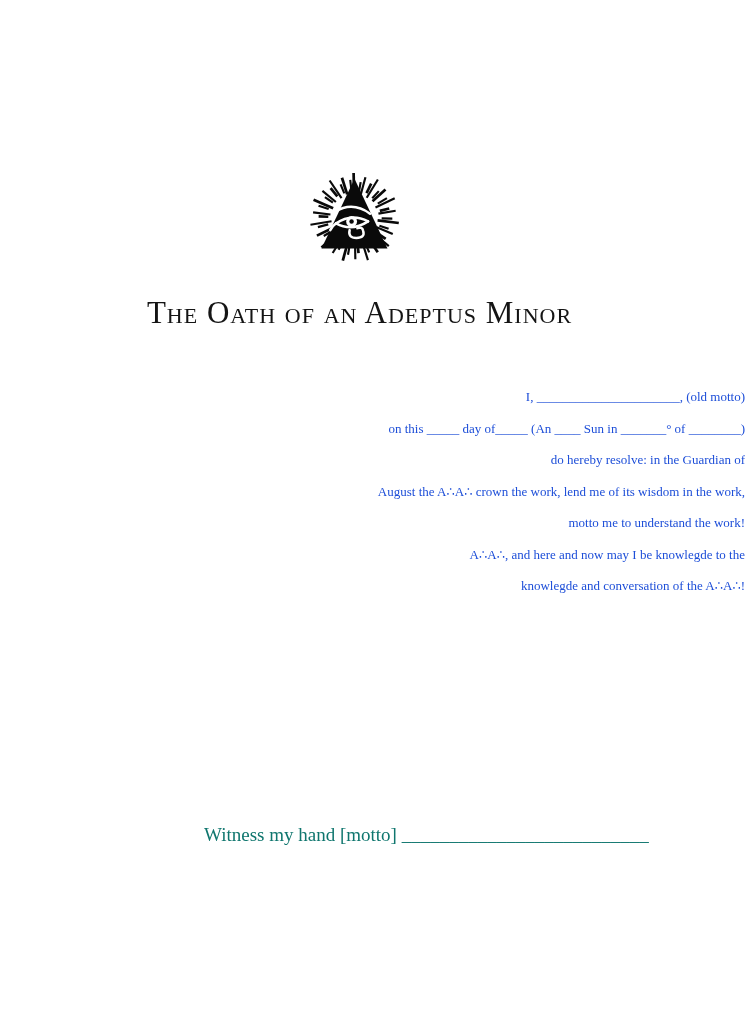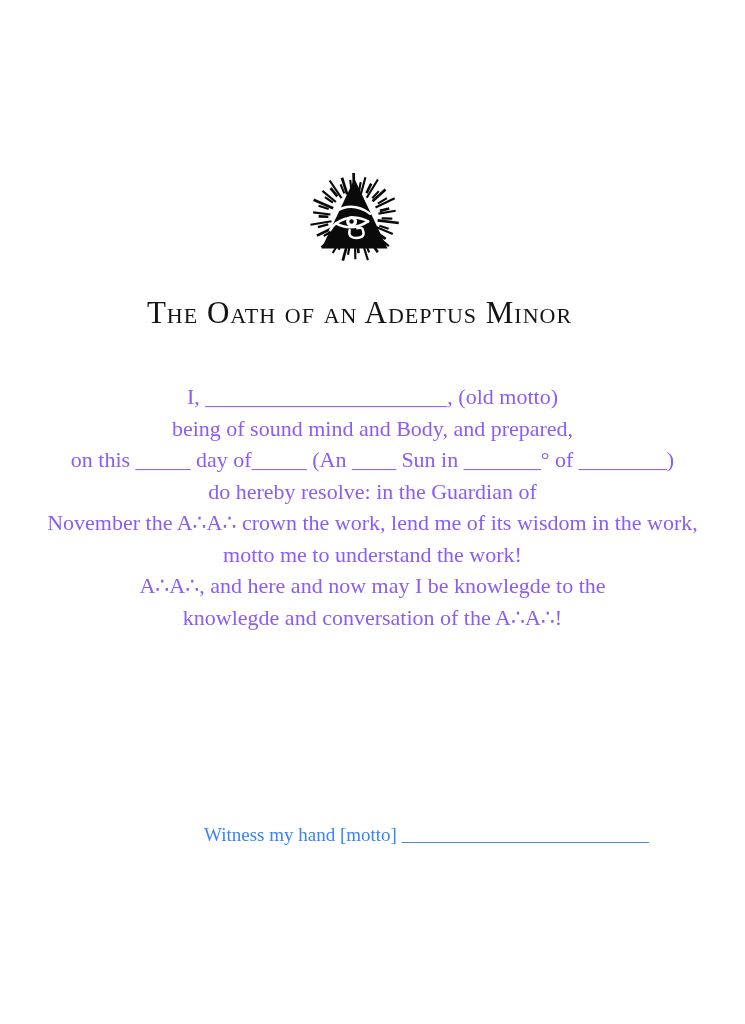--- a/index.html
+++ b/index.html
@@ -34,33 +34,33 @@
     font-variant: small-caps;
     letter-spacing: 1px;
     color: #141414;
     white-space: nowrap;
   }
   .oath {
     position: absolute;
     top: 377px;
     left: 0;
     width: 100%;
-    text-align: center;
-    font-size: 22px;
+    text-align: right;
+    font-size: 13px;
     line-height: 31.5px;
-    color: #8b5cf6;
+    color: #1d4ed8;
   }
   .oath-line { white-space: nowrap; }
   .witness {
     position: absolute;
     top: 819px;
     left: 204px;
     font-size: 19px;
     line-height: 24px;
-    color: #3b82f6;
+    color: #0f766e;
     white-space: nowrap;
   }
 </style>
 </head>
 <body>
 
 <div class="page">
 
   <div class="emblem">
     <svg viewBox="0 0 100 100" xmlns="http://www.w3.org/2000/svg" aria-hidden="true">
@@ -120,24 +120,23 @@
         <path d="M 45 62 Q 43 70 52 70 Q 61 70 59 63 Q 58 58 53 60"></path>
         <path d="M 31 55 Q 27 58 25 62"></path>
       </g>
     </svg>
   </div>
 
   <h1 class="title">The Oath of an Adeptus Minor</h1>
 
   <div class="oath">
     <div class="oath-line">I, ______________________, (old motto)</div>
-    <div class="oath-line">being of sound mind and Body, and prepared,</div>
     <div class="oath-line">on this _____ day of_____ (An ____ Sun in _______° of ________)</div>
     <div class="oath-line">do hereby resolve: in the Guardian of</div>
-    <div class="oath-line">November the A∴A∴ crown the work, lend me of its wisdom in the work,</div>
+    <div class="oath-line">August the A∴A∴ crown the work, lend me of its wisdom in the work,</div>
     <div class="oath-line">motto me to understand the work!</div>
     <div class="oath-line">A∴A∴, and here and now may I be knowlegde to the</div>
     <div class="oath-line">knowlegde and conversation of the A∴A∴!</div>
   </div>
 
   <div class="witness">Witness my hand [motto] __________________________</div>
 
 </div>
 
 </body></html>

